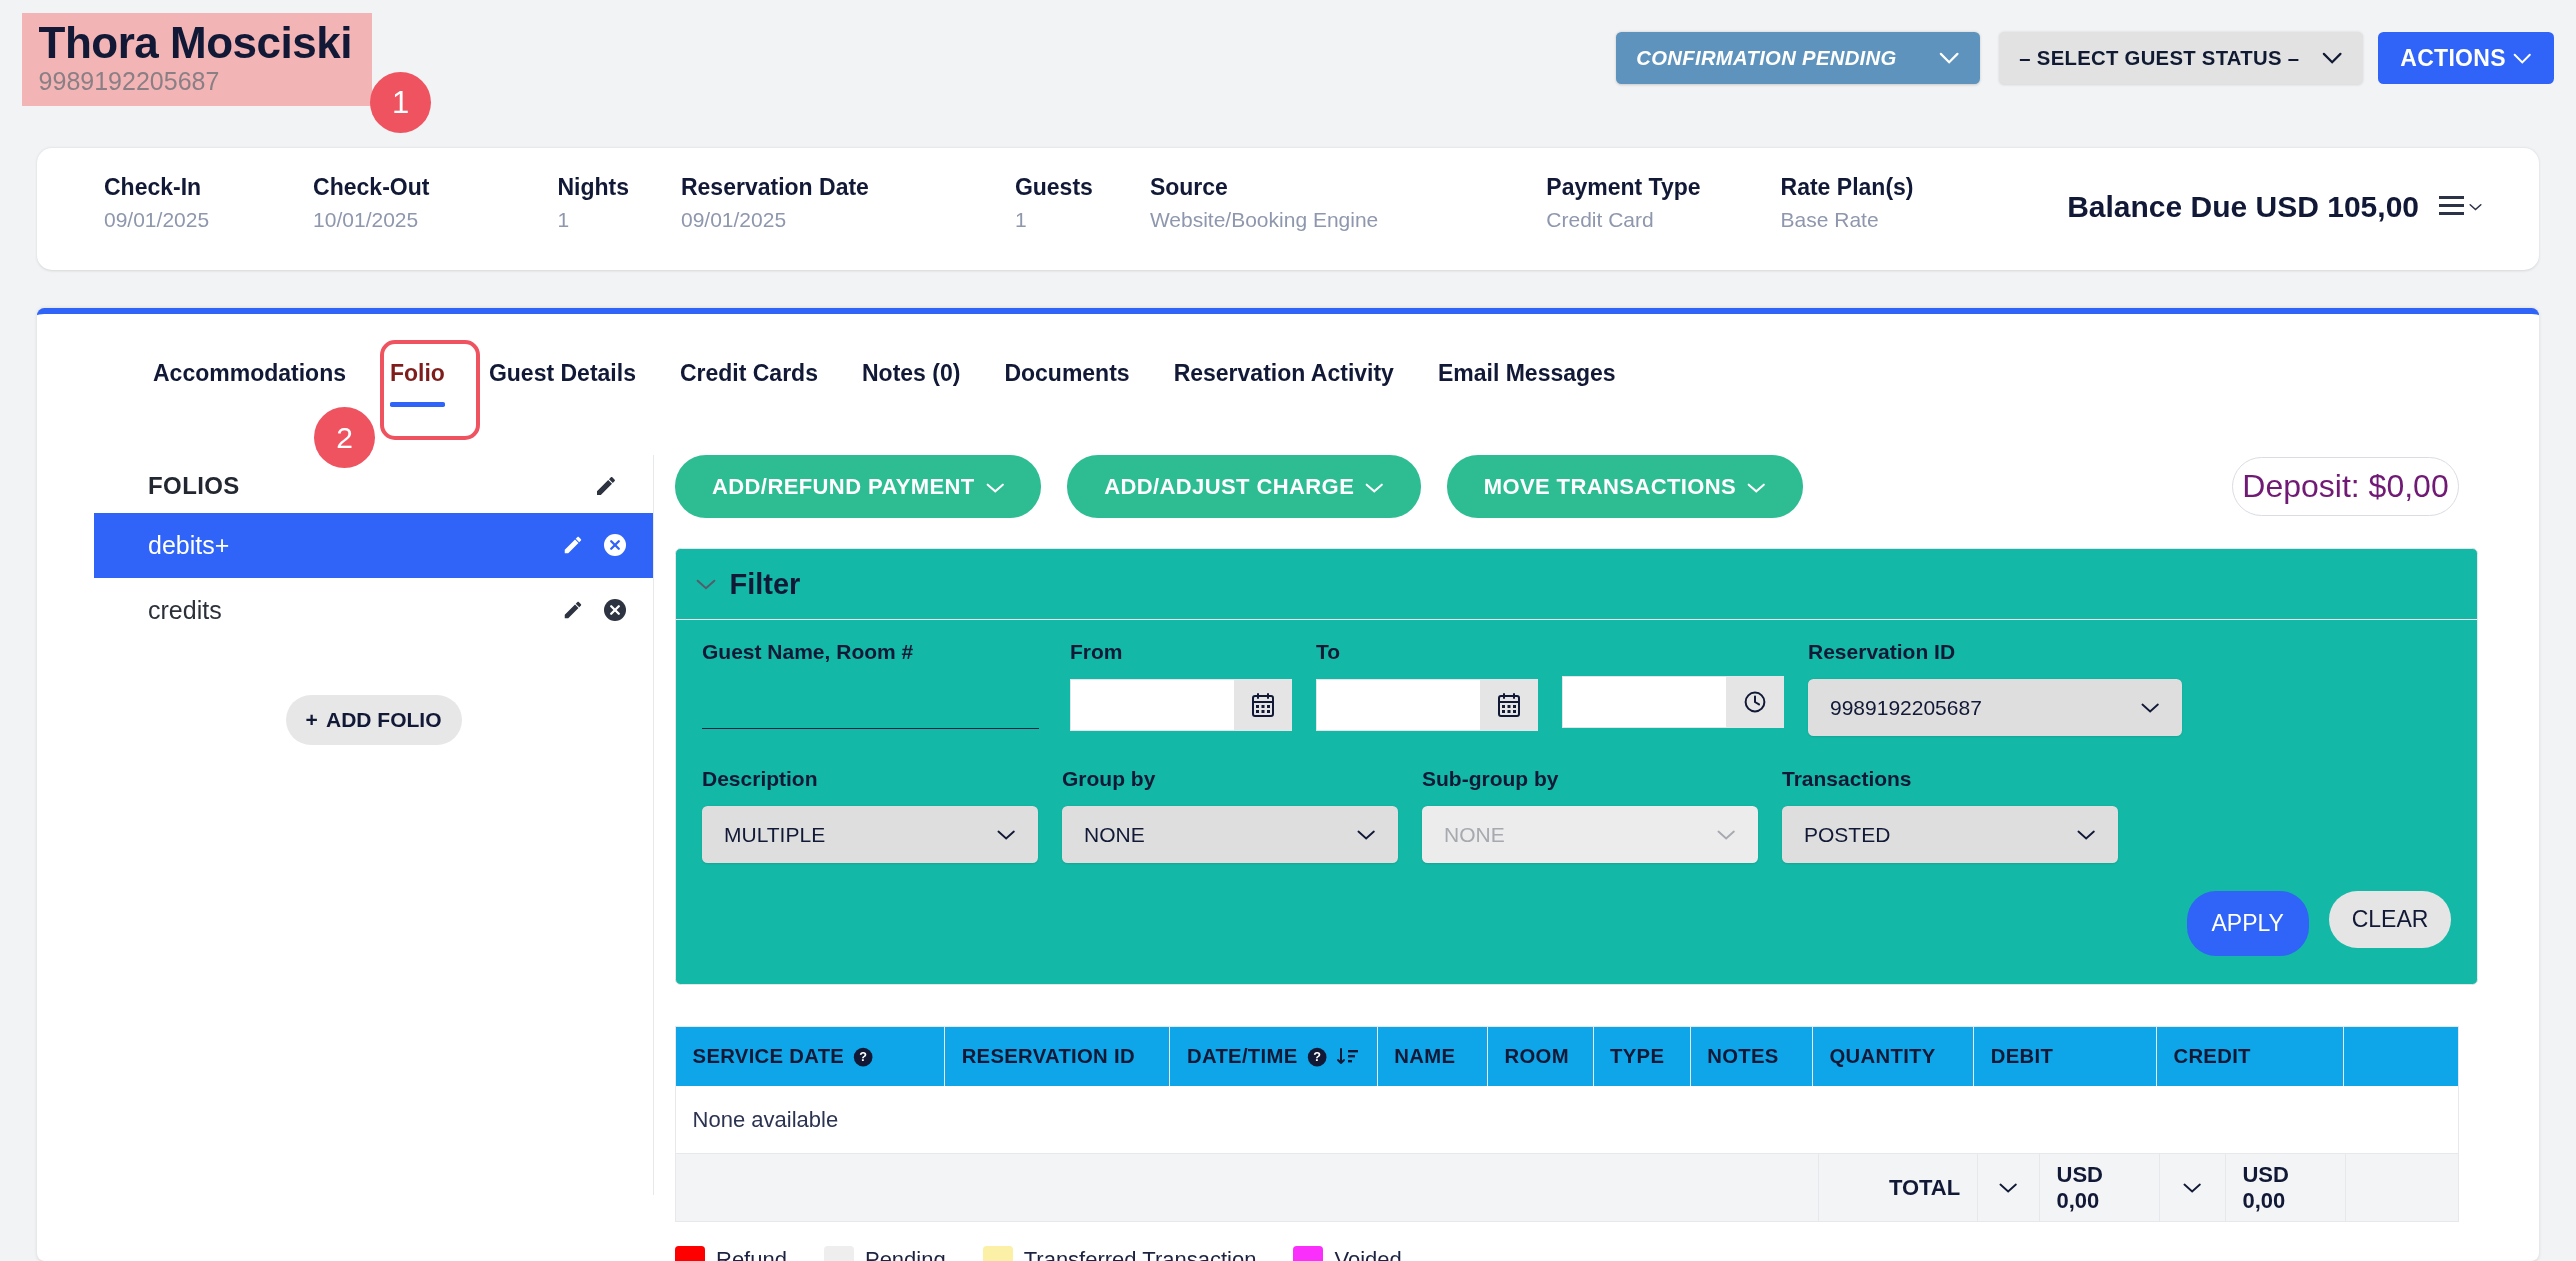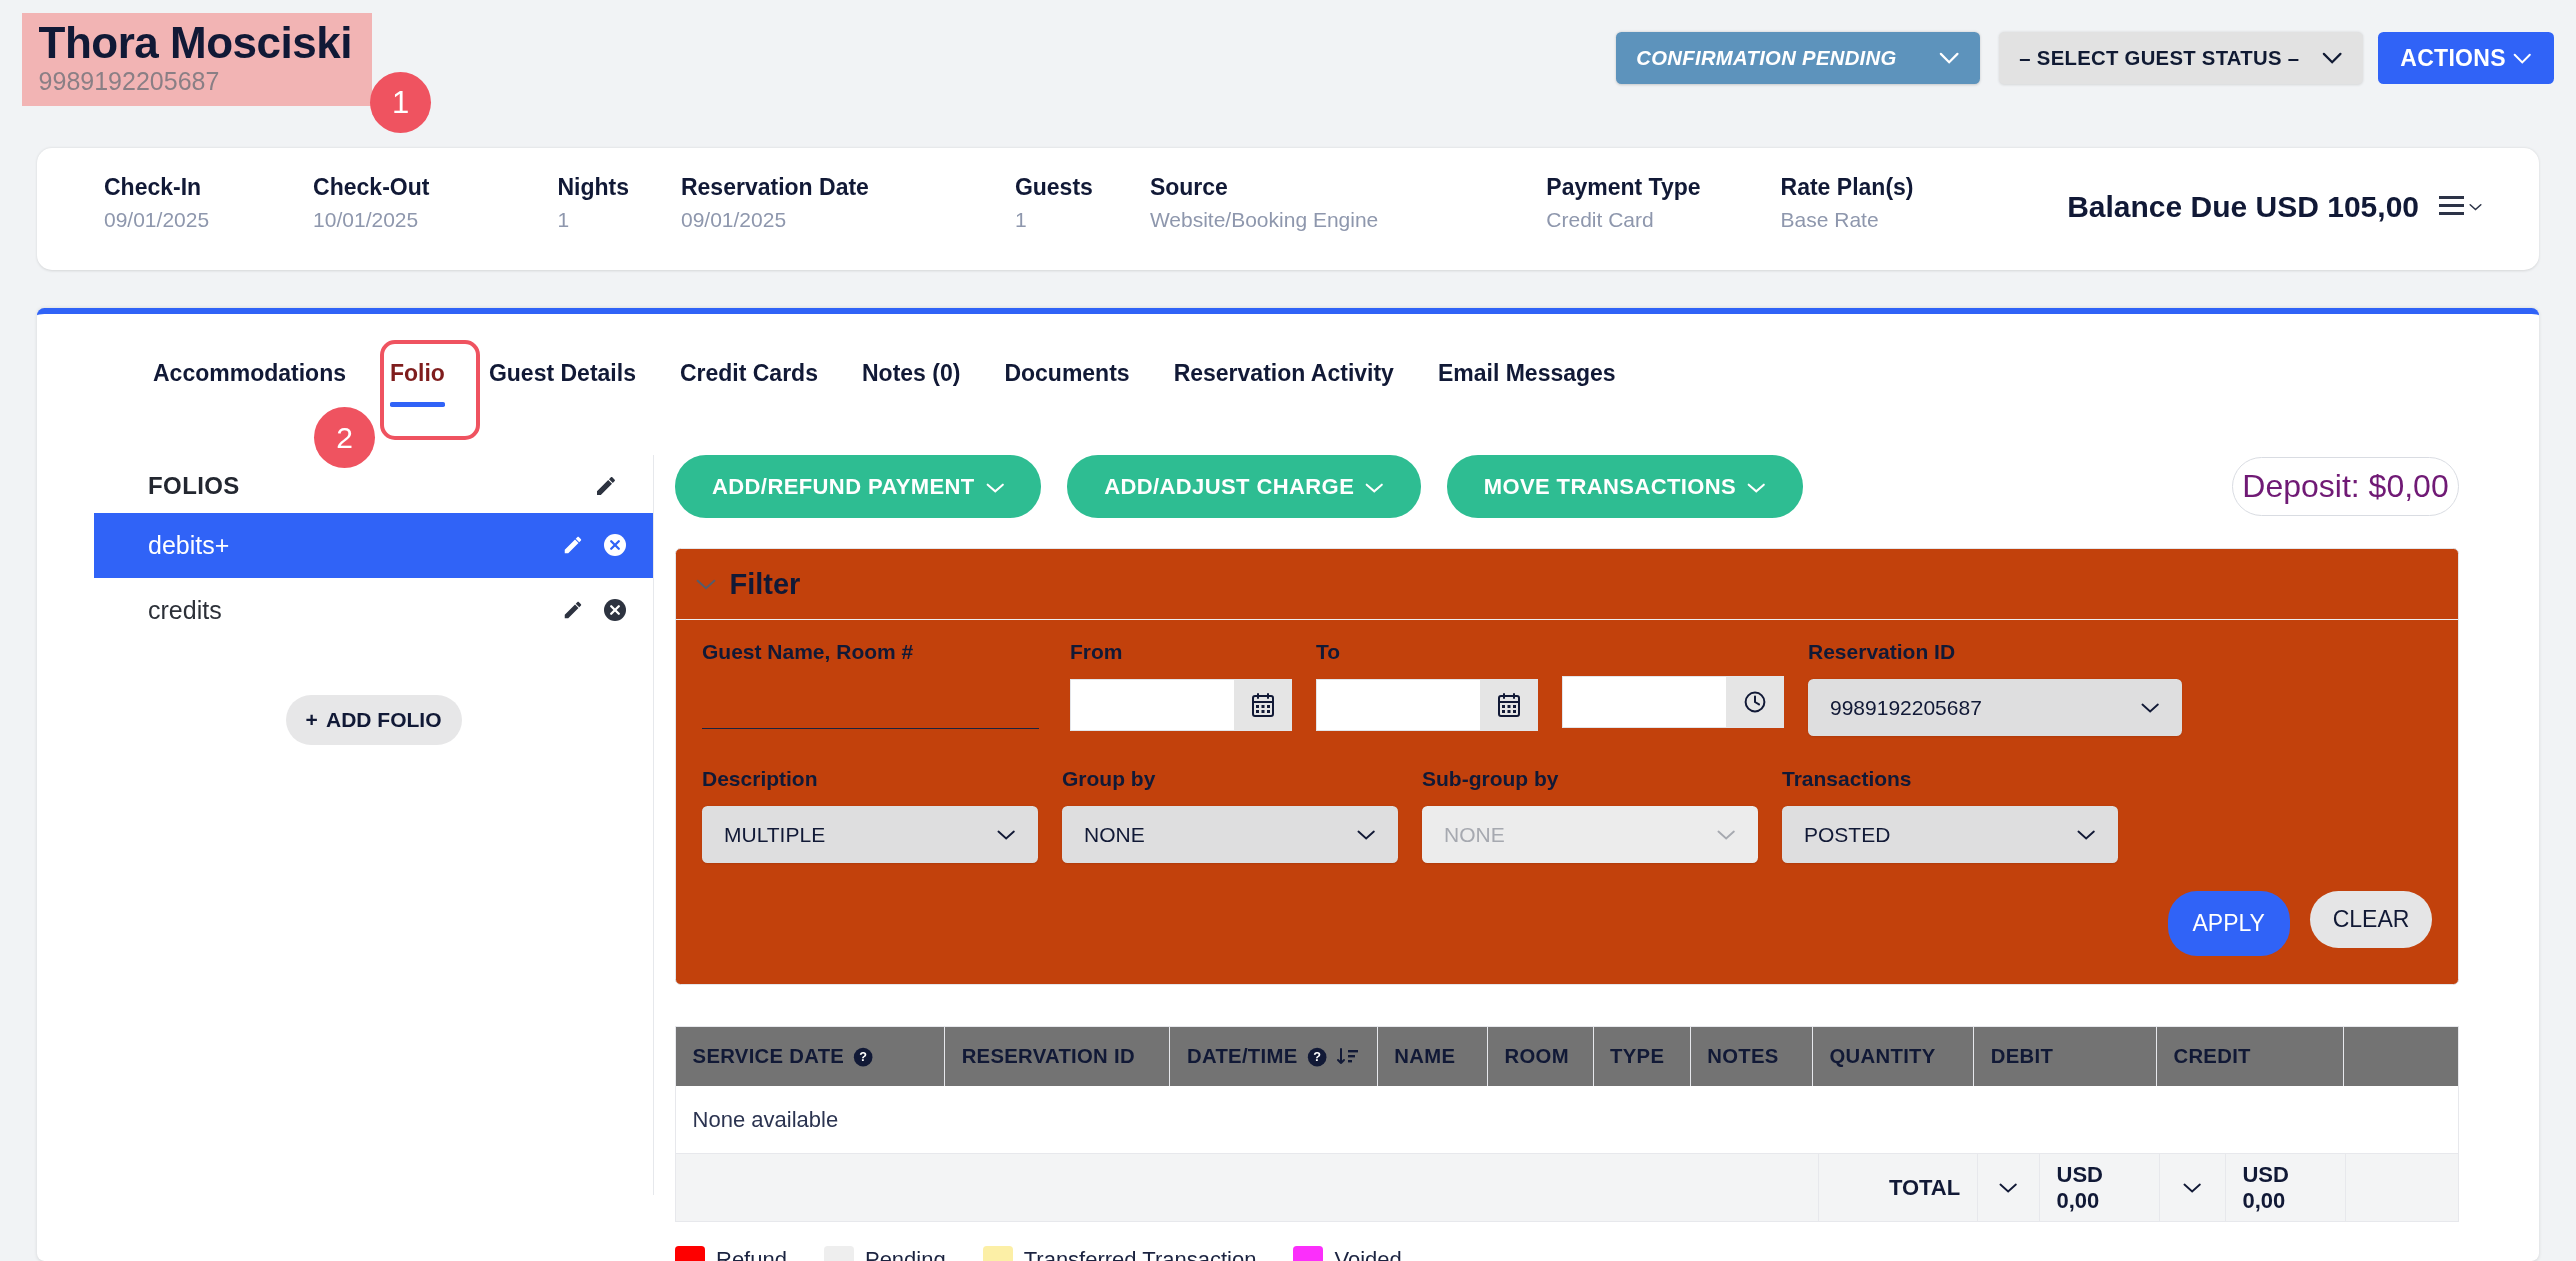--- a/index.html
+++ b/index.html
@@ -127,22 +127,22 @@
     display: flex; align-items: center; gap: 11px; cursor: pointer;
   }
   .deposit-pill {
     position: absolute; right: 43px; top: 1.8px; height: 59px; min-width: 227px;
     border: 1.8px solid #d9dce2; border-radius: 30px; background: #fff;
     display: flex; align-items: center; justify-content: center;
     font-size: 32px; color: #701a75; cursor: pointer;
   }
 
   .filter-box {
-    margin-top: 30px; margin-right: 43px;
-    border: 1.8px solid #e4e6ea; border-radius: 5.5px; background: #c2410c;
+    margin-top: 30px; margin-right: 24px;
+    border: 1.8px solid #e4e6ea; border-radius: 5.5px; background: #14b8a6;
   }
   .filter-head { display: flex; align-items: center; gap: 13px; padding: 18.5px 24px 18.5px 18.5px; border-bottom: 1.8px solid #edeef1; }
   .filter-head .fchev { font-size: 22px; color: #555c6b; }
   .filter-head .ftitle { font-size: 29px; font-weight: 700; color: #111936; }
 
   .filter-body { padding: 20.3px 26px 28px 26px; }
   .frow { display: flex; align-items: flex-start; gap: 24px; }
   .fld-label { font-size: 21px; font-weight: 700; color: #111936; margin-bottom: 15px; display: block; }
   .underline-input {
     width: 337px; height: 50px; border: none; border-bottom: 1.8px solid #1b2340;
@@ -169,21 +169,21 @@
     width: 122px; height: 65px; background: #3063f7; color: #fff; border: none;
     border-radius: 29px; font-size: 23px; cursor: pointer;
   }
   .btn-clear {
     width: 122px; height: 57px; background: #e5e5e6; color: #111936; border: none;
     border-radius: 29px; font-size: 23px; cursor: pointer;
   }
 
   
   .txn-table { margin-top: 41px; margin-right: 43px; border: 1.8px solid #e7e8ec; border-bottom: none; }
-  .thead { display: flex; background: #737373; height: 59px; }
+  .thead { display: flex; background: #0ea5e9; height: 59px; }
   .th {
     display: flex; align-items: center; gap: 9.2px; font-size: 20.3px; font-weight: 700;
     color: #111936; padding: 0 16.6px; border-right: 1.8px solid #e7e8ec; letter-spacing: 0.3px;
   }
   .th:last-child { border-right: none; }
   .help-i { display: inline-flex; }
   .empty-row { height: 68px; display: flex; align-items: center; padding-left: 16.6px; font-size: 22px; color: #2b3350; border-bottom: 1.8px solid #e7e8ec; }
   .total-row { display: flex; height: 68px; background: #f3f4f5; align-items: stretch; border-bottom: 1.8px solid #e7e8ec; }
   .tcell { display: flex; align-items: center; justify-content: flex-end; font-size: 22px; font-weight: 700; color: #111936; padding: 0 16.6px; border-right: 1.8px solid #e7e8ec; }
   .tcell.blank { border-right: none; }

